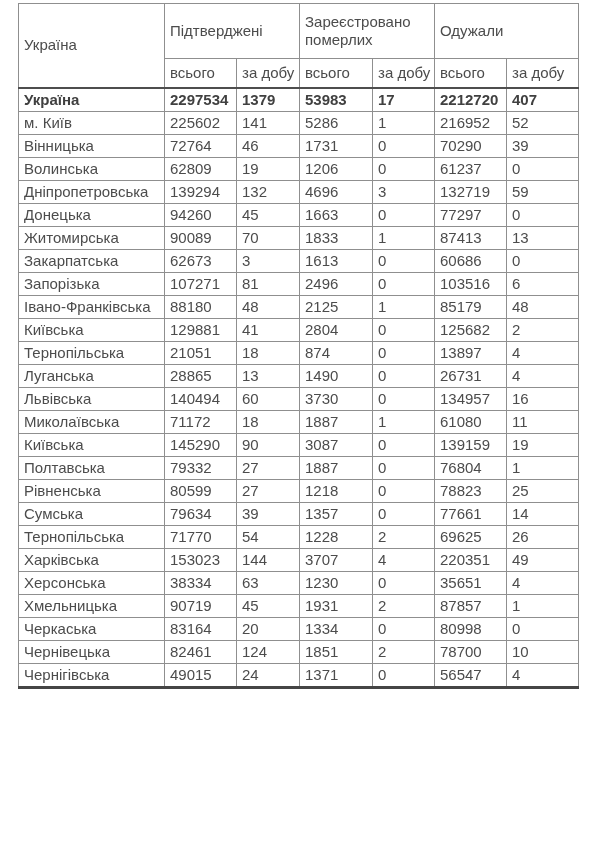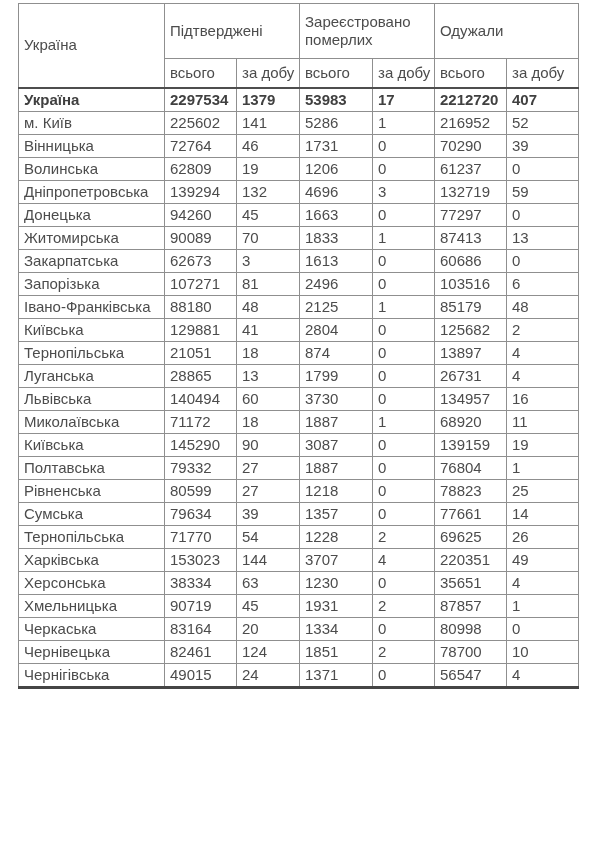--- a/index.html
+++ b/index.html
@@ -177,41 +177,41 @@
         <td>18</td>
         <td>874</td>
         <td>0</td>
         <td>13897</td>
         <td>4</td>
       </tr>
       <tr>
         <td>Луганська</td>
         <td>28865</td>
         <td>13</td>
-        <td>1799</td>
+        <td>1490</td>
         <td>0</td>
         <td>26731</td>
         <td>4</td>
       </tr>
       <tr>
         <td>Львівська</td>
         <td>140494</td>
         <td>60</td>
         <td>3730</td>
         <td>0</td>
         <td>134957</td>
         <td>16</td>
       </tr>
       <tr>
         <td>Миколаївська</td>
         <td>71172</td>
         <td>18</td>
         <td>1887</td>
         <td>1</td>
-        <td>68920</td>
+        <td>61080</td>
         <td>11</td>
       </tr>
       <tr>
         <td>Київська</td>
         <td>145290</td>
         <td>90</td>
         <td>3087</td>
         <td>0</td>
         <td>139159</td>
         <td>19</td>

